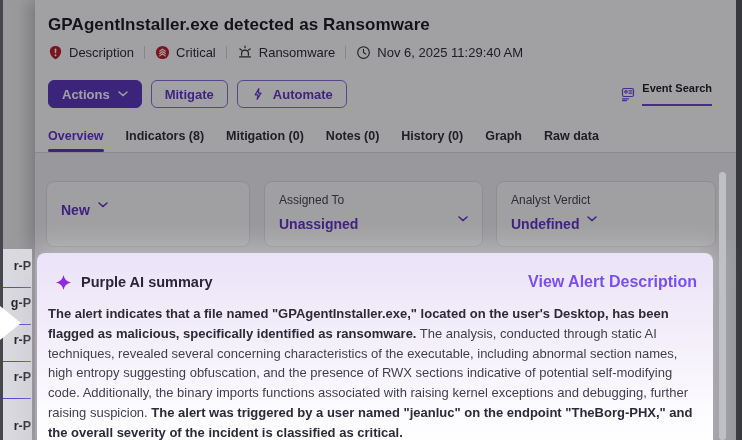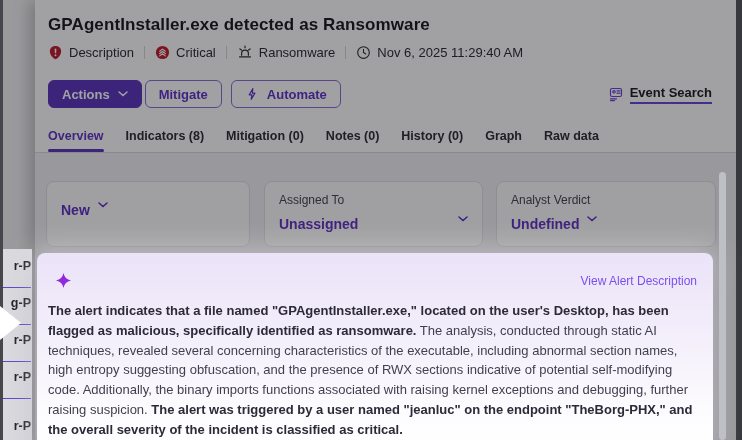--- a/index.html
+++ b/index.html
@@ -14,24 +14,24 @@
     text-align:center;padding:0;cursor:pointer;}
   .panel{position:absolute;left:35px;top:0;width:702px;height:440px;background:#ffffff;z-index:2;
     box-shadow:-7px 0 14px rgba(0,0,0,0.20);}
   .page-title{position:absolute;left:13px;top:15px;margin:0;font-size:17px;font-weight:700;color:#1a1a1f;letter-spacing:.1px;}
   .status-row{position:absolute;left:13px;top:44px;display:flex;align-items:center;font-size:13px;color:#2c2c33;}
   .status-item{display:flex;align-items:center;gap:6px;}
   .status-sep{width:1px;height:13px;background:#d3d3d8;margin:0 10px;}
   .toolbar{position:absolute;left:13px;top:80px;right:25px;display:flex;align-items:center;height:28px;}
   .btn{height:28px;border-radius:6px;font-size:13px;font-weight:700;display:inline-flex;align-items:center;
     gap:8px;padding:0 13px;cursor:pointer;}
-  .btn-primary{background:#5b36bd;border:1px solid #5b36bd;color:#ffffff;margin-right:3px;}
+  .btn-primary{background:#5b36bd;border:1px solid #5b36bd;color:#ffffff;margin-right:9px;}
   .btn-outline{background:#ffffff;border:1px solid #8a6cd9;color:#5f35c8;margin-right:9px;}
   .event-search{margin-left:auto;display:inline-flex;align-items:center;gap:6px;cursor:pointer;text-decoration:none;}
-  .event-search .label{font-size:13px;font-weight:700;color:#1d1d22;border-bottom:2px solid #6b46d9;padding-bottom:2px;}
+  .event-search .label{font-size:11px;font-weight:700;color:#1d1d22;border-bottom:2px solid #6b46d9;padding-bottom:10px;}
   .tabs{position:absolute;left:13px;top:129px;display:flex;gap:22px;font-size:12.5px;font-weight:600;color:#2e2e35;}
   .tab{position:relative;padding-bottom:9px;cursor:pointer;}
   .tab.active{color:#5f35c8;}
   .tab.active::after{content:"";position:absolute;left:0;right:0;bottom:0;height:3px;border-radius:2px;background:#5b36bd;}
   .tabs-divider{position:absolute;left:0;top:152px;width:702px;height:1px;background:#dadade;}
   .content-bg{position:absolute;left:0;top:153px;width:702px;height:287px;background:#f3f3f5;}
   .card{position:absolute;top:28px;height:66px;background:#fdfdfe;border:1px solid #e0e0e4;border-radius:8px;padding:11px 14px;}
   .card-label{font-size:12px;color:#46464d;}
   .card-value{margin-top:9px;display:flex;align-items:flex-start;gap:8px;font-size:14px;font-weight:700;color:#5f2fc4;cursor:pointer;}
   .card-1{left:11px;width:204px;}
@@ -48,21 +48,21 @@
   .rail-item{position:absolute;right:1px;width:28px;text-align:right;font-size:12.5px;font-weight:700;color:#1e1e24;
     border-bottom:1.5px solid #5948c9;padding-bottom:14px;cursor:pointer;}
   .tooltip-arrow{position:absolute;left:0;top:306px;width:0;height:0;z-index:21;
     border-top:17px solid transparent;border-bottom:17px solid transparent;border-left:21px solid #ffffff;}
   .ai-box{position:absolute;left:37px;top:253px;width:676px;height:195px;z-index:20;
     border-radius:8px 8px 0 0;
     background:linear-gradient(180deg,#ebe3f8 0%,#f2edfa 38%,#fcfbfe 80%,#ffffff 100%);
     box-shadow:0 0 26px 5px rgba(255,255,255,0.45),0 10px 28px rgba(25,15,55,0.28);}
   .ai-head{display:flex;align-items:center;margin:20px 16px 0 19px;}
   .ai-title{font-size:14.5px;font-weight:700;color:#2b2637;margin-left:10px;}
-  .ai-link{margin-left:auto;font-size:12px;font-weight:400;color:#7a4ff0;cursor:pointer;text-decoration:none;}
+  .ai-link{margin-left:auto;font-size:16px;font-weight:700;color:#7a4ff0;cursor:pointer;text-decoration:none;}
   .ai-body{margin:13px 10px 0 11px;width:655px;font-size:13px;line-height:19.8px;color:#413f4e;}
   .ai-body b{color:#2c2a38;font-weight:700;}
   .scroll-thumb{position:absolute;left:719px;top:172px;width:7px;height:268px;border-radius:4px;background:#bfbfc6;z-index:20;cursor:pointer;}
   .icon{display:inline-flex;flex:none;}
 </style>
 </head>
 <body>
 
 <div class="screen">
 
@@ -218,20 +218,21 @@
   </div>
   <div class="tooltip-arrow"></div>
 
   <div class="ai-box">
     <div class="ai-head">
       <span class="icon">
         <svg width="15" height="15" viewBox="0 0 16 16">
             <path d="M8 0 C8.8 4.5 11.5 7.2 16 8 C11.5 8.8 8.8 11.5 8 16 C7.2 11.5 4.5 8.8 0 8 C4.5 7.2 7.2 4.5 8 0 Z" fill="#8f2bdb"></path>
           </svg>
       </span>
+      <span class="ai-title">Purple AI summary</span>
       <a class="ai-link">View Alert Description</a>
     </div>
     <div class="ai-body">
       <b>The alert indicates that a file named "GPAgentInstaller.exe," located on the user's Desktop, has been flagged as malicious, specifically identified as ransomware.</b><span> The analysis, conducted through static AI techniques, revealed several concerning characteristics of the executable, including abnormal section names, high entropy suggesting obfuscation, and the presence of RWX sections indicative of potential self-modifying code. Additionally, the binary imports functions associated with raising kernel exceptions and debugging, further raising suspicion. </span><b>The alert was triggered by a user named "jeanluc" on the endpoint "TheBorg-PHX," and the overall severity of the incident is classified as critical.</b>
     </div>
   </div>
 
   <div class="scroll-thumb"></div>
 </div>
 

